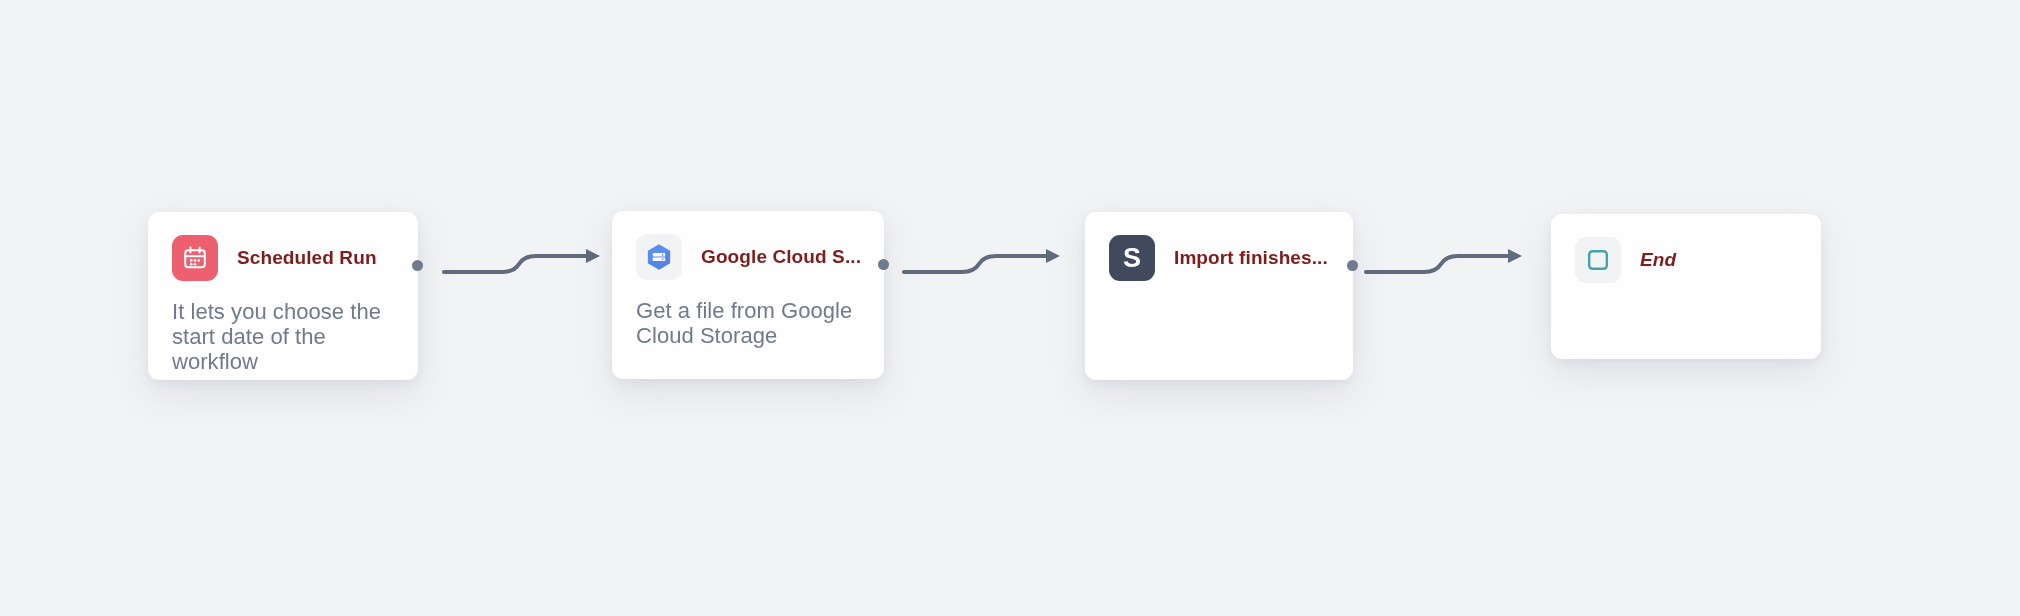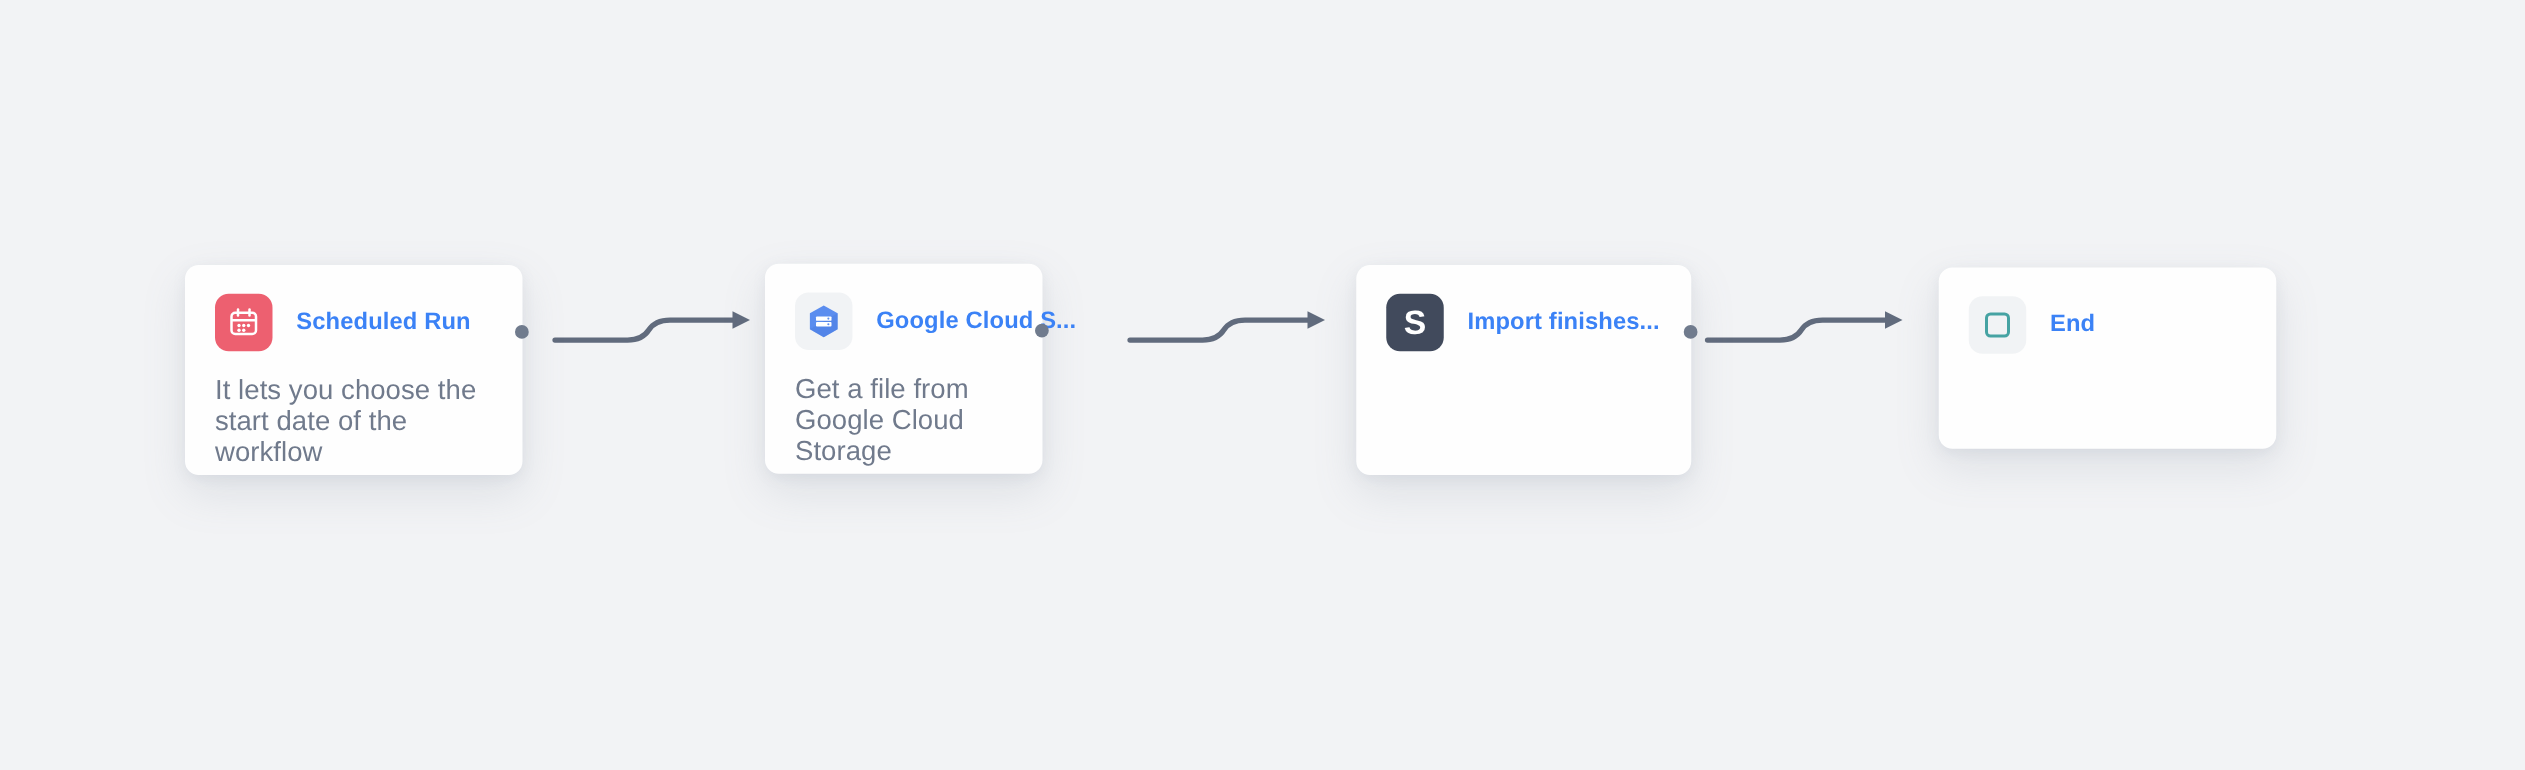--- a/index.html
+++ b/index.html
@@ -47,21 +47,21 @@
     display: flex;
     align-items: center;
     justify-content: center;
     box-sizing: border-box;
   }
 
   .node-title {
     margin-left: 19px;
     font-size: 19px;
     font-weight: bold;
-    color: #3b82f6;
+    color: #7f1d1d;
     letter-spacing: 0.1px;
     white-space: nowrap;
   }
 
   .node-desc {
     margin-top: 18px;
     font-size: 22px;
     line-height: 25px;
     color: #707a8c;
     letter-spacing: 0.05px;
@@ -129,21 +129,21 @@
           <circle cx="9.2" cy="19.2" r="1.35" fill="#ffffff"></circle>
           <circle cx="13" cy="19.2" r="1.35" fill="#ffffff"></circle>
         </svg>
       </div>
       <div class="node-title">Scheduled Run</div>
     </div>
     <div class="node-desc">It lets you choose the start date of the workflow</div>
     <div class="out-dot" style="right:-5px; top:48px;"></div>
   </div>
 
-  <div class="node" style="left:612px; top:211px; width:222px; height:168px;">
+  <div class="node" style="left:612px; top:211px; width:272px; height:168px;">
     <div class="node-header">
       <div class="icon-tile tile-light">
         <svg width="30" height="30" viewBox="0 0 30 30">
           <polygon points="15,2.3 26.1,8.65 26.1,21.35 15,27.7 3.9,21.35 3.9,8.65" fill="#5b8def"></polygon>
           <polygon points="26.1,8.65 26.1,21.35 15,27.7 3.9,21.35" fill="#4a7ce0" opacity="0.45"></polygon>
           <rect x="8.8" y="11.1" width="12.4" height="3.5" rx="0.7" fill="#ffffff"></rect>
           <rect x="8.8" y="15.6" width="12.4" height="3.5" rx="0.7" fill="#ffffff"></rect>
           <circle cx="18.7" cy="12.85" r="0.85" fill="#5b8def"></circle>
           <circle cx="18.7" cy="17.35" r="0.85" fill="#5b8def"></circle>
         </svg>
@@ -157,21 +157,21 @@
   <div class="node" style="left:1085px; top:212px; width:268px; height:168px;">
     <div class="node-header">
       <div class="icon-tile tile-dark">
         <span class="s-glyph">S</span>
       </div>
       <div class="node-title">Import finishes...</div>
     </div>
     <div class="out-dot" style="right:-5px; top:48px;"></div>
   </div>
 
-  <div class="node" style="left:1551px; top:214px; width:270px; height:145px;">
+  <div class="node" style="left:1551px; top:214px; width:270px; height:145px;font-style:italic;">
     <div class="node-header">
       <div class="icon-tile tile-light">
         <svg width="26" height="26" viewBox="0 0 26 26">
           <rect x="4.2" y="4.2" width="17.6" height="17.6" rx="3.2" fill="none" stroke="#46a3a3" stroke-width="2.4"></rect>
         </svg>
       </div>
       <div class="node-title">End</div>
     </div>
   </div>
 

